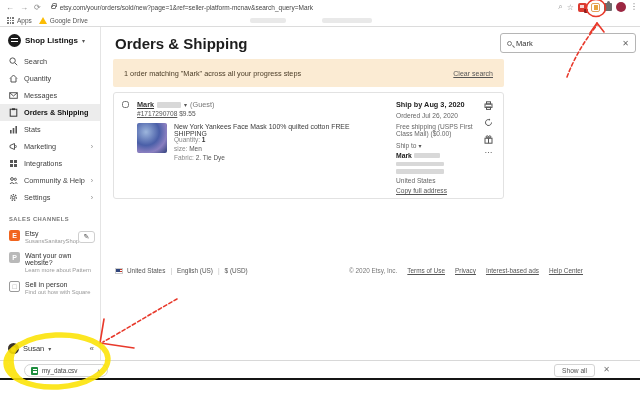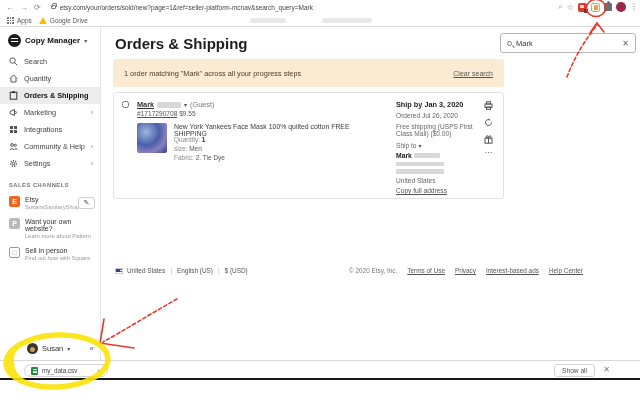--- a/index.html
+++ b/index.html
@@ -56,21 +56,21 @@
   #sc-header { font-size:5.8px; color:#777; letter-spacing:.5px; padding:10px 0 4px 9px; font-weight:bold; }
   .chan { display:flex; align-items:flex-start; gap:5px; padding:4px 4px 4px 9px; position:relative; }
   .chan-icon { width:11px; height:11px; border-radius:2px; flex:none; display:flex; align-items:center; justify-content:center; color:#fff; font-size:7px; font-weight:bold; }
   .chan-etsy { background:#f1641e; }
   .chan-grey { background:#b9b9b9; }
   .chan-outline { background:#fff; border:1px solid #9a9a9a; color:#9a9a9a; }
   .chan-title { font-size:7px; color:#333; }
   .chan-sub { font-size:5.8px; color:#999; margin-top:1px; }
   .edit-btn { position:absolute; right:5px; top:5px; width:17px; height:12px; border:1px solid #cfcfcf; border-radius:3px; background:#fff; display:flex; align-items:center; justify-content:center; font-size:7px; color:#444; }
 
-  #user-row { margin-top:auto; display:flex; align-items:center; gap:4px; padding:5px 6px 6px 8px;margin-left:19px; }
+  #user-row { margin-top:auto; display:flex; align-items:center; gap:4px; padding:5px 6px 6px 8px; }
   .avatar-susan { width:11px; height:11px; border-radius:50%; background:#3c342a; position:relative; flex:none; }
   .avatar-susan:after { content:""; position:absolute; left:3px; top:3.5px; width:5px; height:5px; border-radius:50%; background:#c9a15c; }
   #user-name { font-size:7.5px; color:#333; }
   #collapse { margin-left:auto; color:#555; font-size:8px; }
 
   
   #main { position:relative; flex:1; height:333px; background:#fff; }
   #page-title { position:absolute; left:14px; top:8px; font-size:15px; font-weight:bold; color:#1d1d1d; }
   #search-box { position:absolute; left:399px; top:6px; width:136px; height:20px; border:1px solid #b5b5b5; border-radius:3px; background:#fff; display:flex; align-items:center; padding:0 6px; gap:4px; }
   #search-box input { border:none; outline:none; flex:1; font-size:7.5px; color:#333; font-family:inherit; background:transparent; }
@@ -166,43 +166,58 @@
     <span class="bm-redact" style="width:50px; margin-left:36px;"></span>
   </div>
 
   <div id="app">
 
     <div id="sidebar">
       <div id="shop-header">
         <span class="shop-logo">
             <span></span>
           </span>
-        <b>Copy Manager</b>
+        <b>Shop Listings</b>
         <span class="caret-down">▾</span>
       </div>
 
       <div class="nav-item">
         <svg width="9" height="9" viewBox="0 0 9 9">
             <circle cx="3.6" cy="3.6" r="2.7" fill="none" stroke="#555" stroke-width="1"></circle>
             <line x1="5.8" y1="5.8" x2="8.2" y2="8.2" stroke="#555" stroke-width="1"></line>
           </svg>
         <span>Search</span>
       </div>
       <div class="nav-item">
         <svg width="9" height="9" viewBox="0 0 9 9">
             <path d="M1 4.5 L4.5 1 L8 4.5 M2 4 V8 H7 V4" fill="none" stroke="#555" stroke-width="1"></path>
           </svg>
         <span>Quantity</span>
       </div>
+      <div class="nav-item">
+        <svg width="9" height="9" viewBox="0 0 9 9">
+            <rect x="0.7" y="1.7" width="7.6" height="5.6" fill="none" stroke="#555" stroke-width="1"></rect>
+            <path d="M1 2 L4.5 5 L8 2" fill="none" stroke="#555" stroke-width="1"></path>
+          </svg>
+        <span>Messages</span>
+      </div>
       <div class="nav-item sel">
         <svg width="9" height="9" viewBox="0 0 9 9">
             <rect x="1.2" y="1.2" width="6.6" height="7" fill="none" stroke="#333" stroke-width="1"></rect>
             <rect x="3" y="0.3" width="3" height="1.8" fill="#333"></rect>
           </svg>
         <span>Orders &amp; Shipping</span>
+      </div>
+      <div class="nav-item">
+        <svg width="9" height="9" viewBox="0 0 9 9">
+            <rect x="1" y="5" width="1.6" height="3.5" fill="#555"></rect>
+            <rect x="3.7" y="3" width="1.6" height="5.5" fill="#555"></rect>
+            <rect x="6.4" y="1" width="1.6" height="7.5" fill="#555"></rect>
+          </svg>
+        <span>Stats</span>
       </div>
       <div class="nav-item">
         <svg width="9" height="9" viewBox="0 0 9 9">
             <path d="M1 3.5 L5.5 1.5 V7.5 L1 5.5 Z" fill="none" stroke="#555" stroke-width="1"></path>
             <path d="M6.5 3 A2 2 0 0 1 6.5 6" fill="none" stroke="#555" stroke-width="1"></path>
           </svg>
         <span>Marketing</span>
         <span class="chev">›</span>
       </div>
       <div class="nav-item">
@@ -301,21 +316,21 @@
         <div class="attr" style="top:52px;">
           <span>size:</span>
           <span class="val">Men</span>
         </div>
         <div class="attr" style="top:61px;">
           <span>Fabric:</span>
           <span class="val">2. Tie Dye</span>
         </div>
 
         <div class="ship-col">
-          <div class="ship-by">Ship by Jan 3, 2020</div>
+          <div class="ship-by">Ship by Aug 3, 2020</div>
           <div class="ship-row">Ordered Jul 26, 2020</div>
           <div class="ship-row" style="margin-bottom:5px;">Free shipping (USPS First Class Mail) ($0.00)</div>
           <div class="ship-row">
             <span>Ship to</span>
             <span class="caret-down">▾</span>
           </div>
           <div class="ship-row" style="margin-bottom:2.5px;">
             <span class="ship-name">Mark</span>
             <span class="redact" style="width:26px;height:5px;"></span>
           </div>

